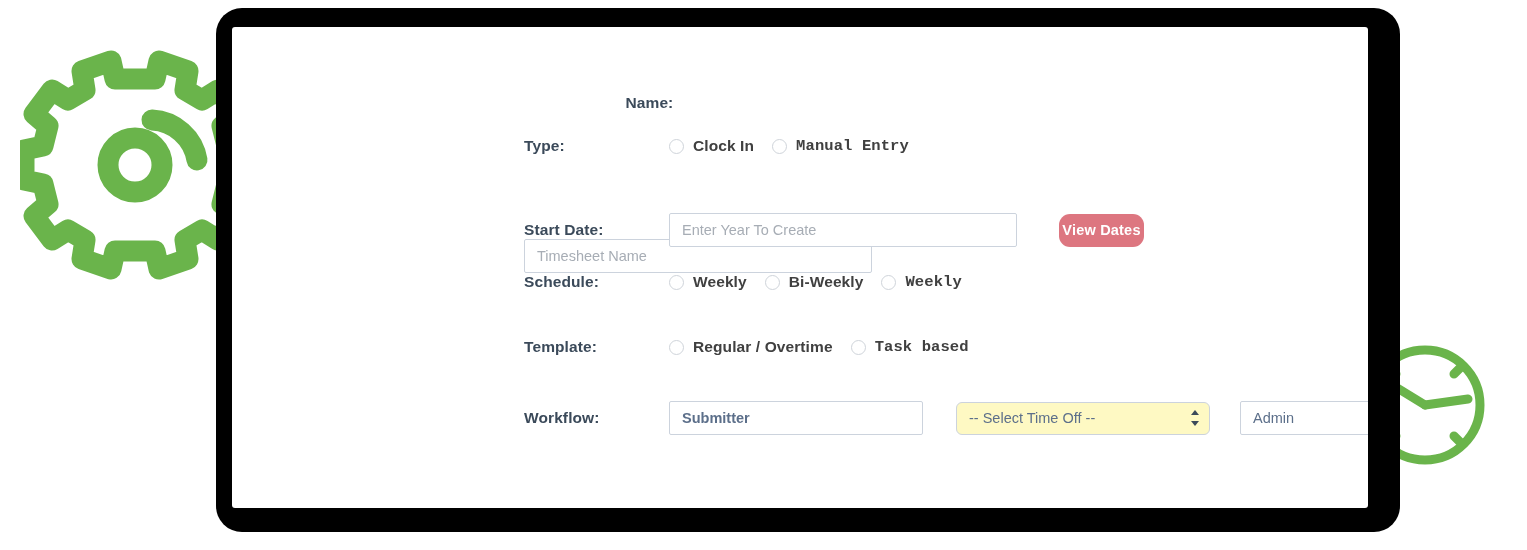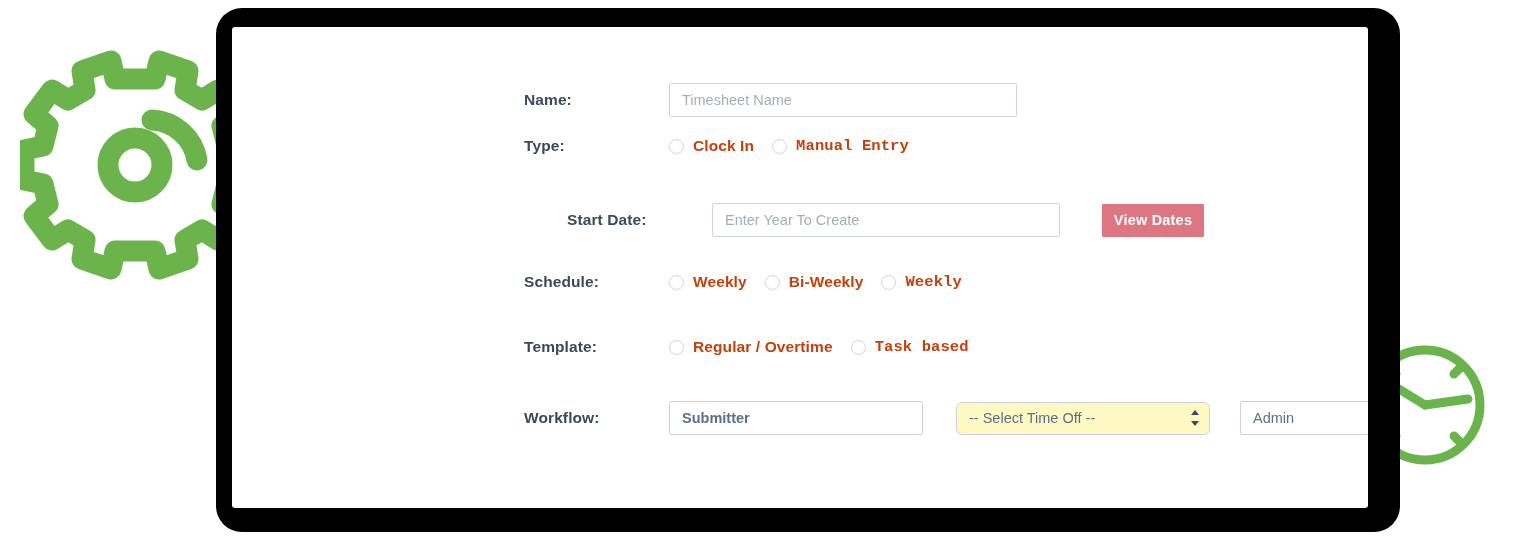--- a/index.html
+++ b/index.html
@@ -163,60 +163,61 @@
     height: 13px;
     border: 1px solid #cfd4da;
     border-radius: 50%;
     background: #ffffff;
     margin-right: 9px;
     flex: 0 0 13px;
   }
   .radio-text {
     font-size: 15.5px;
     font-weight: bold;
-    color: #c2410c;
+    color: #404040;
     letter-spacing: 0.1px;
   }
 
   
   .btn {
     box-sizing: border-box;
     border: none;
     background: #dd7680;
     color: #ffffff;
     font-family: "Liberation Sans", sans-serif;
     font-size: 14.5px;
     font-weight: bold;
     letter-spacing: 0.2px;
     cursor: pointer;
     padding: 0;
     border-radius: 1px;
   }
   .btn-viewdates {
-    width: 102px;
-    height: 33px;
+    width: 85px;
+    height: 33px;
+    border-radius: 11px;
   }
   .btn-save {
     width: 58px;
     height: 33px;
   }
   .btn-cancel {
     width: 78px;
     height: 33px;
   }
   .action-row {
     position: absolute;
     display: flex;
     gap: 11px;
   }
 
   
-  .row-name      { left: 292px; top: 56px;  }
+  .row-name      { left: 292px; top: 67px; flex-direction: column;  }
   .row-type      { left: 292px; top: 110px; }
-  .row-startdate { left: 292px; top: 176px; margin-left: 43px; }
+  .row-startdate { left: 292px; top: 186px; }
   .row-schedule  { left: 292px; top: 246px; }
   .row-template  { left: 292px; top: 311px; }
   .row-workflow  { left: 292px; top: 374px; }
 
   .row-startdate .btn-viewdates { margin-left: 42px; }
   .row-workflow .gap-a { width: 33px; flex: 0 0 33px; }
   .row-workflow .gap-b { width: 30px; flex: 0 0 30px; }
 
   .actions { left: 824px; top: 443px; }
 </style>

